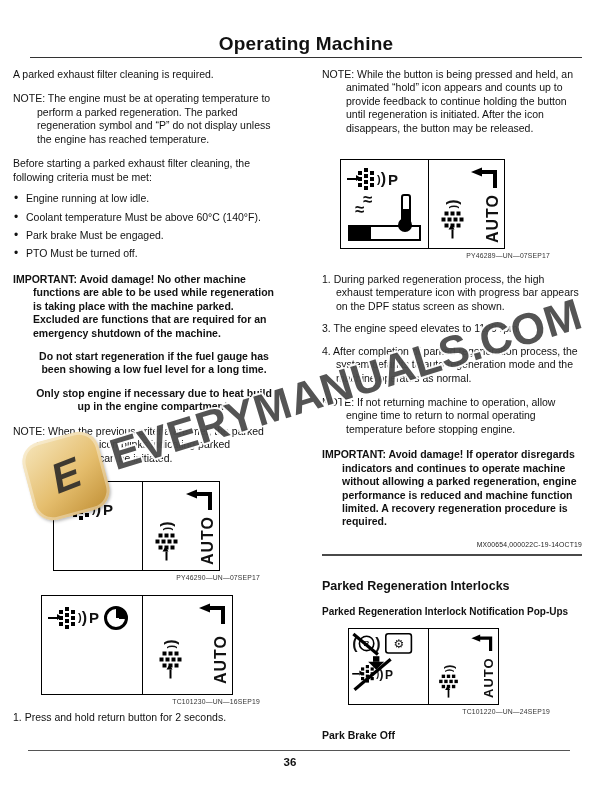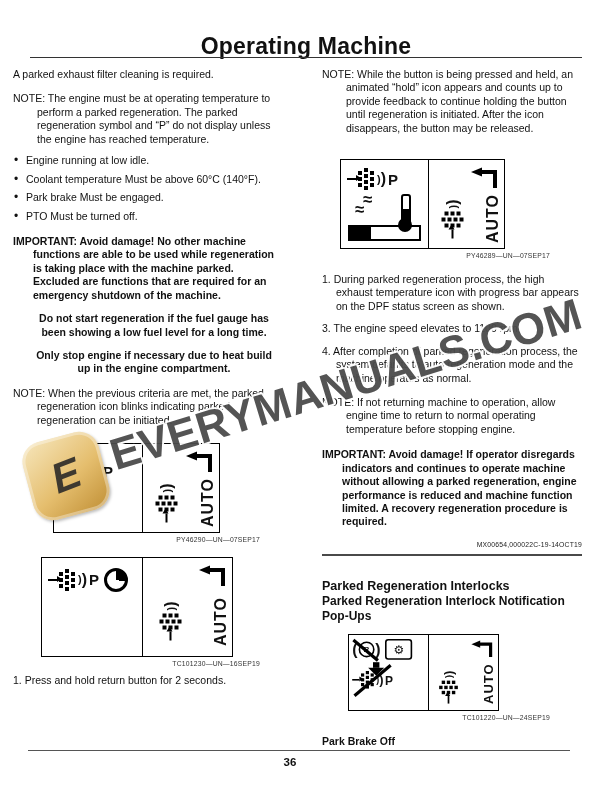--- a/index.html
+++ b/index.html
@@ -1,20 +1,20 @@
 <!DOCTYPE html>
 <html><head>
 <meta charset="utf-8">
 <style>
   html,body{margin:0;padding:0;background:#fff;}
   .page{position:relative;width:612px;height:792px;background:#fff;overflow:hidden;
         font-family:"Liberation Sans","DejaVu Sans",sans-serif;color:#111;}
   
   .title{position:absolute;top:33px;left:0;width:100%;text-align:center;
-         font-size:23px;font-weight:bold;letter-spacing:.2px;}
+         font-size:19px;font-weight:bold;letter-spacing:.2px;}
   .title-rule{position:absolute;left:30px;right:30px;top:57px;border-top:1.6px solid #333;}
   
   .col-left{position:absolute;left:13px;top:68px;width:262px;font-size:10.5px;line-height:1.28;}
   .col-right{position:absolute;left:322px;top:68px;width:260px;font-size:10.5px;line-height:1.28;}
   p{margin:0;}
   .para{margin-top:11px;}
   .note{padding-left:24px;text-indent:-24px;margin-top:11px;}
   .imp{font-weight:bold;padding-left:20px;text-indent:-20px;margin-top:12px;}
   .imp-cont{font-weight:bold;padding-left:20px;margin-top:10px;text-align:center;}
   ul.crit{list-style:none;margin:8px 0 0;padding:0;}
@@ -78,21 +78,21 @@
   .gear{font-size:15px;line-height:1;}
   .dnarrow{display:block;width:8px;height:7px;background:#000;margin:3px 0 2px 26px;position:relative;}
   .dnarrow::after{content:"";position:absolute;top:7px;left:-6px;
       border-top:10px solid #000;border-left:10px solid transparent;border-right:10px solid transparent;}
   .irow2{display:inline-flex;align-items:center;position:relative;margin-top:2px;}
   .irow2 .slashbar{position:absolute;left:-4px;top:45%;width:115%;height:4px;background:#000;transform:rotate(-40deg);}
   
   .doc-code{font-size:6.8px;text-align:right;margin-top:12px;color:#222;letter-spacing:.2px;}
   .mid-rule{border:none;border-top:2px solid #4a4a4a;margin:4px 0 0;}
   .h2{font-size:12.5px;font-weight:bold;margin-top:22px;}
-  .h3{font-size:12px;font-weight:bold;}
+  .h3{font-size:10px;font-weight:bold;margin-top:12px;}
   .h4{font-size:10.5px;font-weight:bold;margin-top:12px;}
   
   .footer-rule{position:absolute;left:28px;right:42px;top:750px;border-top:1.5px solid #555;}
   .page-num{position:absolute;top:756px;left:0;width:580px;text-align:center;font-weight:bold;font-size:11.5px;}
   
   .watermark{position:absolute;left:104px;top:432px;transform:rotate(-17deg);transform-origin:0 0;
      font-size:44px;font-weight:900;letter-spacing:.5px;color:#4b4b4b;white-space:nowrap;z-index:30;opacity:.95;
      text-shadow:2px 0 0 #fff,-2px 0 0 #fff,0 2px 0 #fff,0 -2px 0 #fff,
                  1.5px 1.5px 0 #fff,-1.5px -1.5px 0 #fff,1.5px -1.5px 0 #fff,-1.5px 1.5px 0 #fff;}
   .wm-logo{position:absolute;left:27px;top:436px;width:78px;height:80px;border-radius:20px;
@@ -105,20 +105,21 @@
 <body>
 
 <div class="page">
 
   <div class="title">Operating Machine</div>
   <div class="title-rule"></div>
 
   <div class="col-left">
     <p>A parked exhaust filter cleaning is required.</p>
     <p class="note">NOTE: The engine must be at operating temperature to perform a parked regeneration. The parked regeneration symbol and “P” do not display unless the engine has reached temperature.</p>
+    <p class="para">Before starting a parked exhaust filter cleaning, the following criteria must be met:</p>
 
     <ul class="crit">
       <li><span>Engine running at low idle.</span><span class="b"></span><span></span></li>
       <li><span>Coolant temperature </span><span class="b">Must</span><span> be above 60°C (140°F).</span></li>
       <li><span>Park brake </span><span class="b">Must</span><span> be engaged.</span></li>
       <li><span>PTO </span><span class="b">Must</span><span> be turned off.</span></li>
     </ul>
 
     <p class="imp">IMPORTANT: Avoid damage! No other machine functions are able to be used while regeneration is taking place with the machine parked. Excluded are functions that are required for an emergency shutdown of the machine.</p>
     <p class="imp-cont">Do not start regeneration if the fuel gauge has been showing a low fuel level for a long time.</p>

